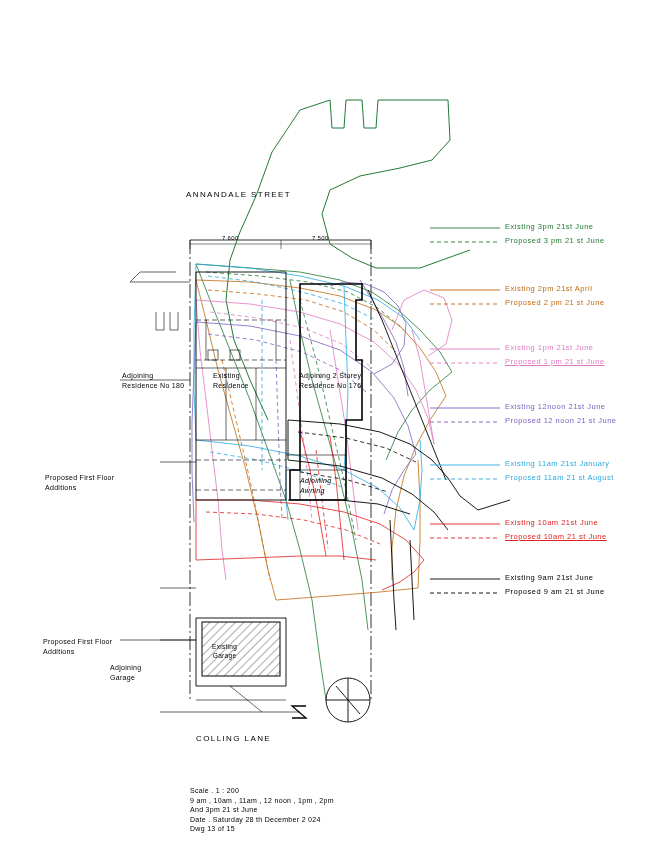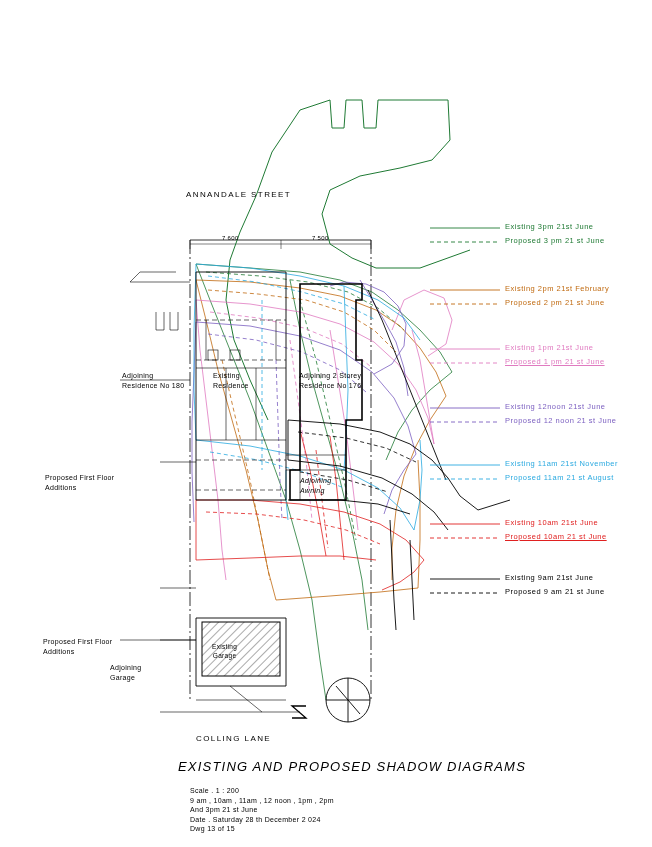--- a/index.html
+++ b/index.html
@@ -305,40 +305,39 @@
   <div class="lbl block-lbl" style="left:212px; top:642px;">
     <span>Existing</span><br>
     <span>Garage</span>
   </div>
 
   <div>
 
     <div class="legend-row" style="left:505px; top:222px; color:#1f7a34;">Existing   3pm   21st   June</div>
     <div class="legend-row" style="left:505px; top:236px; color:#1f7a34;">Proposed   3 pm  21 st  June</div>
 
-    <div class="legend-row" style="left:505px; top:284px; color:#c06a10;">Existing  2pm  21st  February</div>
+    <div class="legend-row" style="left:505px; top:284px; color:#c06a10;">Existing  2pm  21st  April</div>
     <div class="legend-row" style="left:505px; top:298px; color:#c06a10;">Proposed   2 pm  21 st  June</div>
 
     <div class="legend-row" style="left:505px; top:343px; color:#e07ac0;">Existing   1pm   21st   June</div>
     <div class="legend-row" style="left:505px; top:357px; color:#e07ac0;text-decoration:underline;">Proposed   1 pm   21 st   June</div>
 
     <div class="legend-row" style="left:505px; top:402px; color:#7b5fc0;">Existing  12noon  21st  June</div>
     <div class="legend-row" style="left:505px; top:416px; color:#7b5fc0;">Proposed   12 noon  21 st  June</div>
 
-    <div class="legend-row" style="left:505px; top:459px; color:#2aa9e0;">Existing  11am  21st  November</div>
+    <div class="legend-row" style="left:505px; top:459px; color:#2aa9e0;">Existing  11am  21st  January</div>
     <div class="legend-row" style="left:505px; top:473px; color:#2aa9e0;">Proposed  11am  21 st  August</div>
 
     <div class="legend-row" style="left:505px; top:518px; color:#e02020;">Existing  10am  21st  June</div>
     <div class="legend-row" style="left:505px; top:532px; color:#e02020;text-decoration:underline;">Proposed  10am  21 st  June</div>
 
     <div class="legend-row" style="left:505px; top:573px; color:#000;">Existing  9am  21st  June</div>
     <div class="legend-row" style="left:505px; top:587px; color:#000;">Proposed  9 am  21 st  June</div>
   </div>
 
-  <div class="lbl title-main" style="left:178px; top:759px;">EXISTING   AND   PROPOSED   SHADOW   DIAGRAMS</div>
 
   <div class="lbl small-note" style="left:190px; top:786px;">
     <div>Scale .   1 : 200</div>
     <div>9 am , 10am , 11am , 12 noon , 1pm , 2pm</div>
     <div>And   3pm   21 st   June</div>
     <div>Date .   Saturday   28 th   December   2 024</div>
     <div>Dwg   13   of   15</div>
   </div>
 
 </div>

